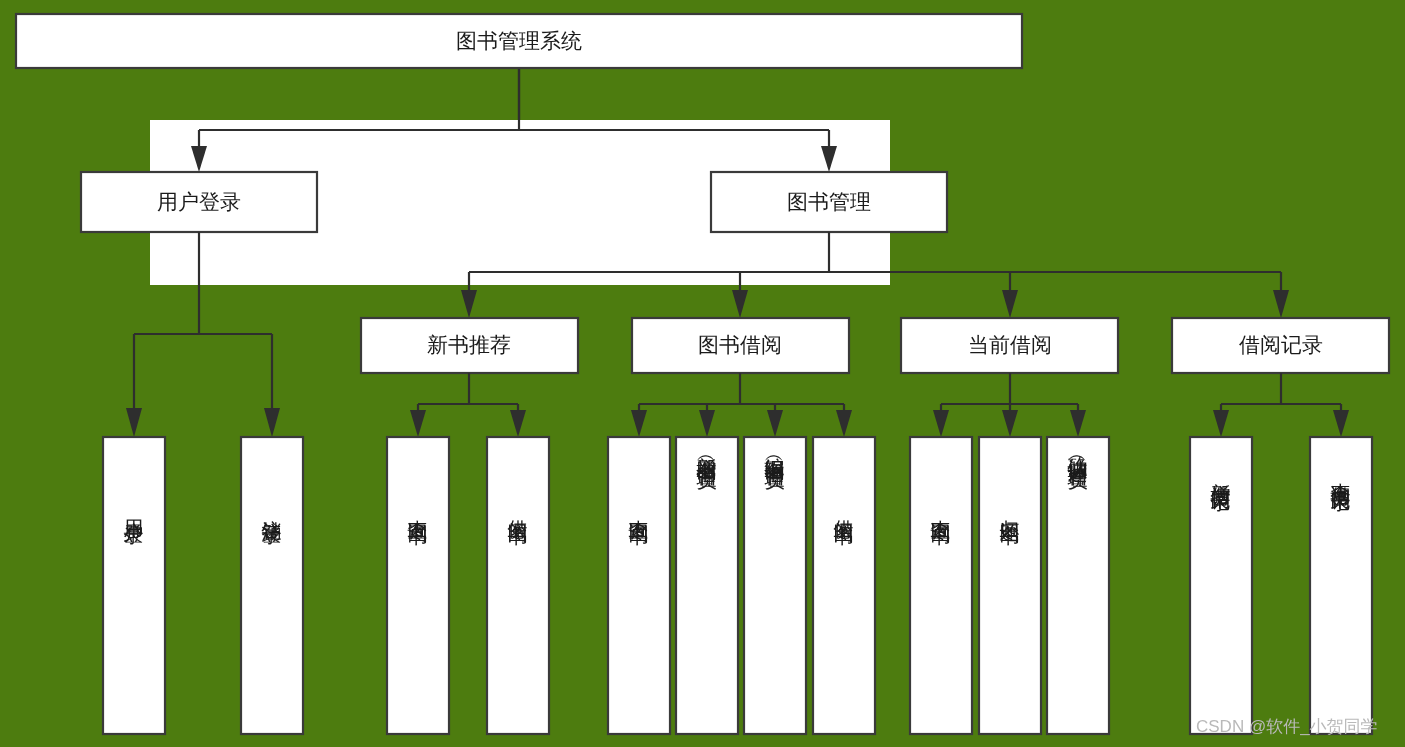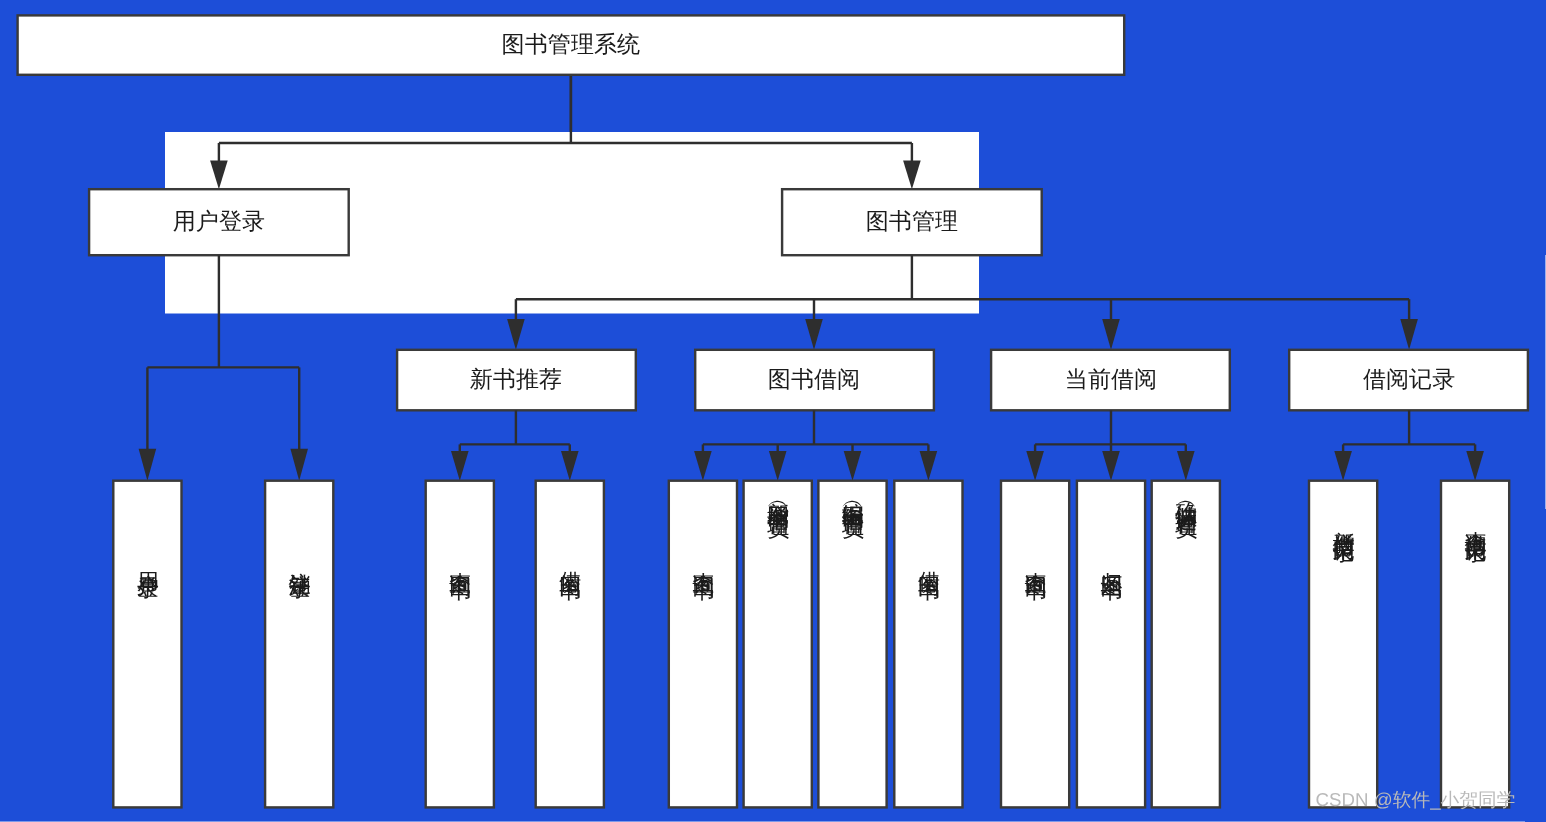--- a/index.html
+++ b/index.html
@@ -8,21 +8,21 @@
     padding: 0;
     background: #ffffff;
   }
   body {
     font-family: "Liberation Sans", "DejaVu Sans", sans-serif;
   }
   #diagram-root {
     position: relative;
     width: 1405px;
     height: 747px;
-    background: #1d4ed8;
+    background: #4d7c0f;
     overflow: hidden;
   }
   svg#chart-svg {
     position: absolute;
     left: 0;
     top: 0;
     width: 1405px;
     height: 747px;
     display: block;
   }

